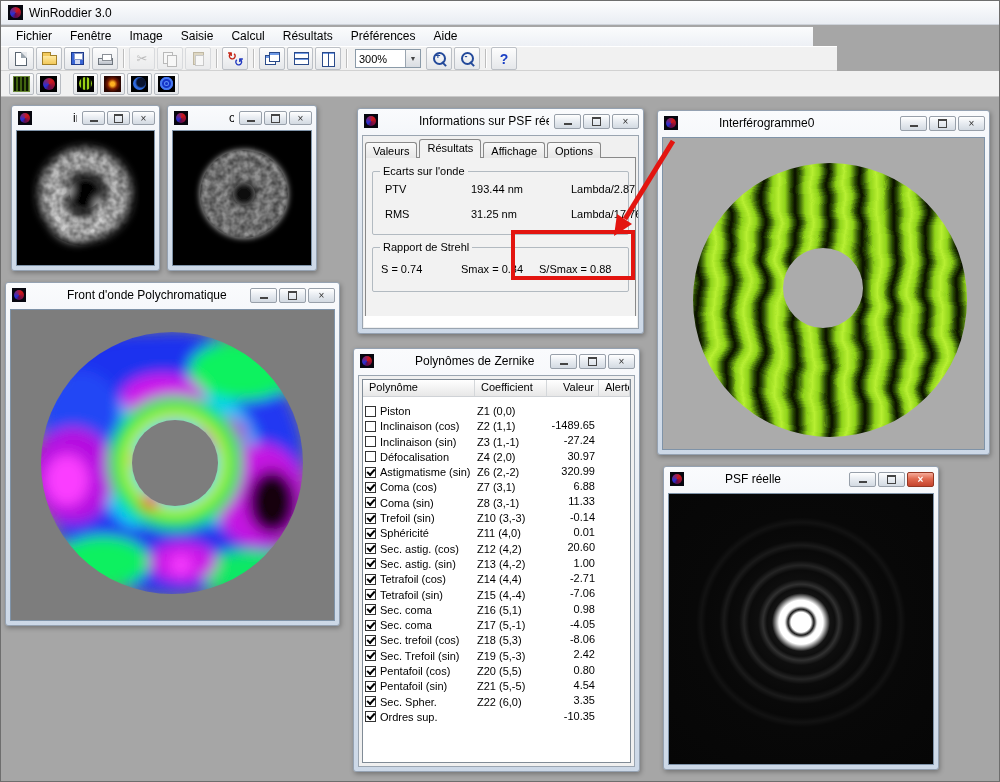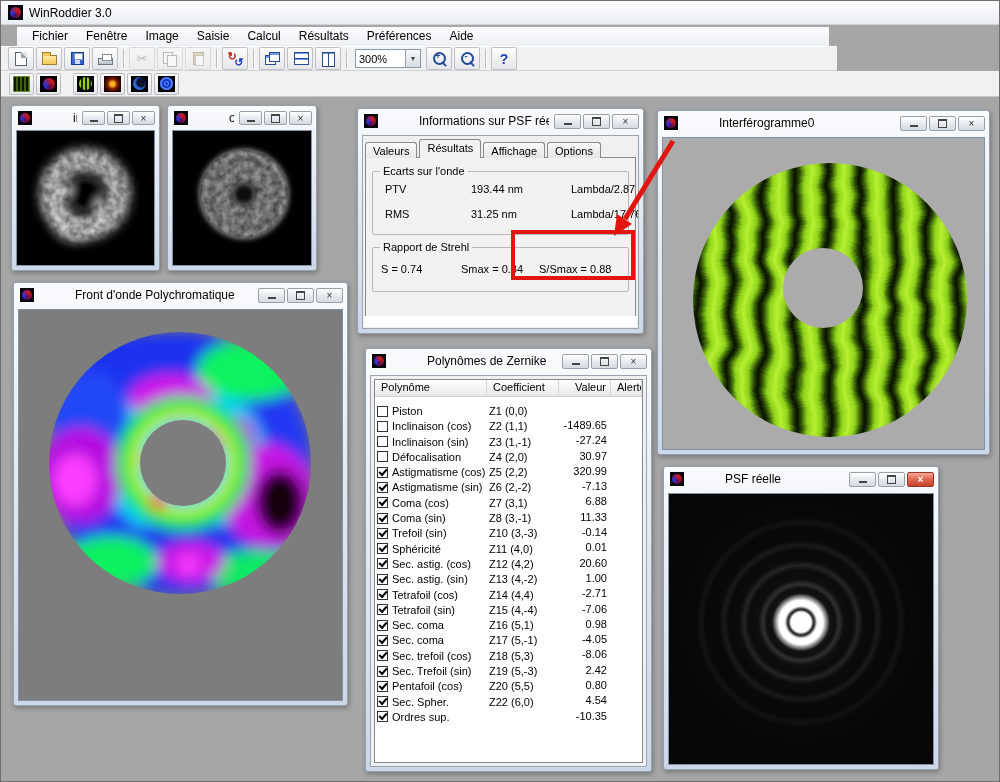--- a/index.html
+++ b/index.html
@@ -11,21 +11,21 @@
     border:1px solid #6e6e6e;
   }
   
   .app-titlebar{position:absolute;left:0;top:0;width:1000px;height:24px;
     background:linear-gradient(#fdfdfe,#e9edf3);border-bottom:1px solid #cdd2d9;
     display:flex;align-items:center;gap:6px;padding-left:7px;}
   .app-title{font-size:12px;}
   .appico{width:15px;height:15px;background:#06060f;display:grid;place-items:center;flex:0 0 auto;}
   .appico::before{content:"";width:11px;height:11px;border-radius:50%;
     background:conic-gradient(from 40deg,#d01818,#5a0a50 40%,#2430d8 55%,#d01818);}
-  .menubar{position:absolute;left:16px;top:26px;width:812px;height:19px;
+  .menubar{position:absolute;left:0;top:26px;width:812px;height:19px;
     background:linear-gradient(#fbfcfd,#edf0f5);display:flex;align-items:center;padding-left:6px;font-size:12px;}
   .mitem{padding:1px 9px 2px;cursor:default;}
   .toolbar1{position:absolute;left:0;top:45px;width:836px;height:25px;background:#f1f1f1;
     border-top:1px solid #fff;border-bottom:1px solid #d2d2d2;display:flex;align-items:center;padding-left:6px;}
   .toolbar2{position:absolute;left:0;top:70px;width:1000px;height:26px;background:#f1f1f1;
     border-bottom:1px solid #c8c8c8;display:flex;align-items:center;padding-left:8px;}
   .tbtn{height:23px;min-width:26px;display:flex;align-items:center;justify-content:center;
     border:1px solid #bcc0c6;border-radius:2px;background:linear-gradient(#fdfdfd,#e5e7ea);margin:0 1px;}
   .tbtn.disabled{opacity:.45;}
   .tsep{width:1px;height:19px;background:#bdbdbd;box-shadow:1px 0 0 #fff;margin:0 4px;}
@@ -311,21 +311,21 @@
           <circle cx="71" cy="63" r="13" fill="#0a0a0a"></circle>
           <circle cx="71" cy="63" r="41" fill="none" stroke="#f2f2f2" stroke-width="5"></circle>
         </g>
         <g clip-path="url(#ann2)">
             <rect width="142" height="140" filter="url(#spk2)" opacity="0.55"></rect>
           </g>
       </svg>
     </div>
   </div>
 
-  <div class="cwin" style="left:12px;top:185px;width:335px;height:424px;">
+  <div class="cwin" style="left:4px;top:185px;width:335px;height:344px;">
     <div class="tb">
       <span class="appico wico"></span>
       <span class="ttl">Front d'onde Polychromatique</span>
       <span class="btns">
         <span class="wbtn minb"></span>
         <span class="wbtn maxb"></span>
         <span class="wbtn">×</span>
       </span>
     </div>
     <div class="cbody" style="background:#7d7d7d;">
@@ -406,21 +406,21 @@
             <span>S = 0.74</span>
             <span>Smax = 0.84</span>
             <span>S/Smax = 0.88</span>
           </div>
         </div>
       </div>
       <div class="info-footer"></div>
     </div>
   </div>
 
-  <div class="cwin" style="left:364px;top:251px;width:287px;height:424px;">
+  <div class="cwin" style="left:352px;top:251px;width:287px;height:424px;">
     <div class="tb">
       <span class="appico wico"></span>
       <span class="ttl">Polynômes de Zernike</span>
       <span class="btns">
         <span class="wbtn minb"></span>
         <span class="wbtn maxb"></span>
         <span class="wbtn">×</span>
       </span>
     </div>
     <div class="cbody dlg" style="background:#f0f0f0;border-color:#9aa5b1;">
@@ -464,29 +464,20 @@
                 <span class="cb"></span>
                 <span>Défocalisation</span>
               </span>
               <span class="zc c1">Z4 (2,0)</span>
               <span class="zc c2">320.99</span>
               <span class="zc c3"></span>
             </div>
             <div class="zrow">
               <span class="zc c0">
                 <span class="cb on"></span>
-                <span>Astigmatisme (cos)</span>
-              </span>
-              <span class="zc c1">Z5 (2,2)</span>
-              <span class="zc c2">-7.13</span>
-              <span class="zc c3"></span>
-            </div>
-            <div class="zrow">
-              <span class="zc c0">
-                <span class="cb on"></span>
                 <span>Astigmatisme (sin)</span>
               </span>
               <span class="zc c1">Z6 (2,-2)</span>
               <span class="zc c2">6.88</span>
               <span class="zc c3"></span>
             </div>
             <div class="zrow">
               <span class="zc c0">
                 <span class="cb on"></span>
                 <span>Coma (cos)</span>
@@ -594,20 +585,29 @@
               <span class="zc c2">0.80</span>
               <span class="zc c3"></span>
             </div>
             <div class="zrow">
               <span class="zc c0">
                 <span class="cb on"></span>
                 <span>Pentafoil (cos)</span>
               </span>
               <span class="zc c1">Z20 (5,5)</span>
               <span class="zc c2">4.54</span>
+              <span class="zc c3"></span>
+            </div>
+            <div class="zrow">
+              <span class="zc c0">
+                <span class="cb on"></span>
+                <span>Pentafoil (sin)</span>
+              </span>
+              <span class="zc c1">Z21 (5,-5)</span>
+              <span class="zc c2">3.35</span>
               <span class="zc c3"></span>
             </div>
             <div class="zrow">
               <span class="zc c0">
                 <span class="cb on"></span>
                 <span>Sec. Spher.</span>
               </span>
               <span class="zc c1">Z22 (6,0)</span>
               <span class="zc c2">-10.35</span>
               <span class="zc c3"></span>

